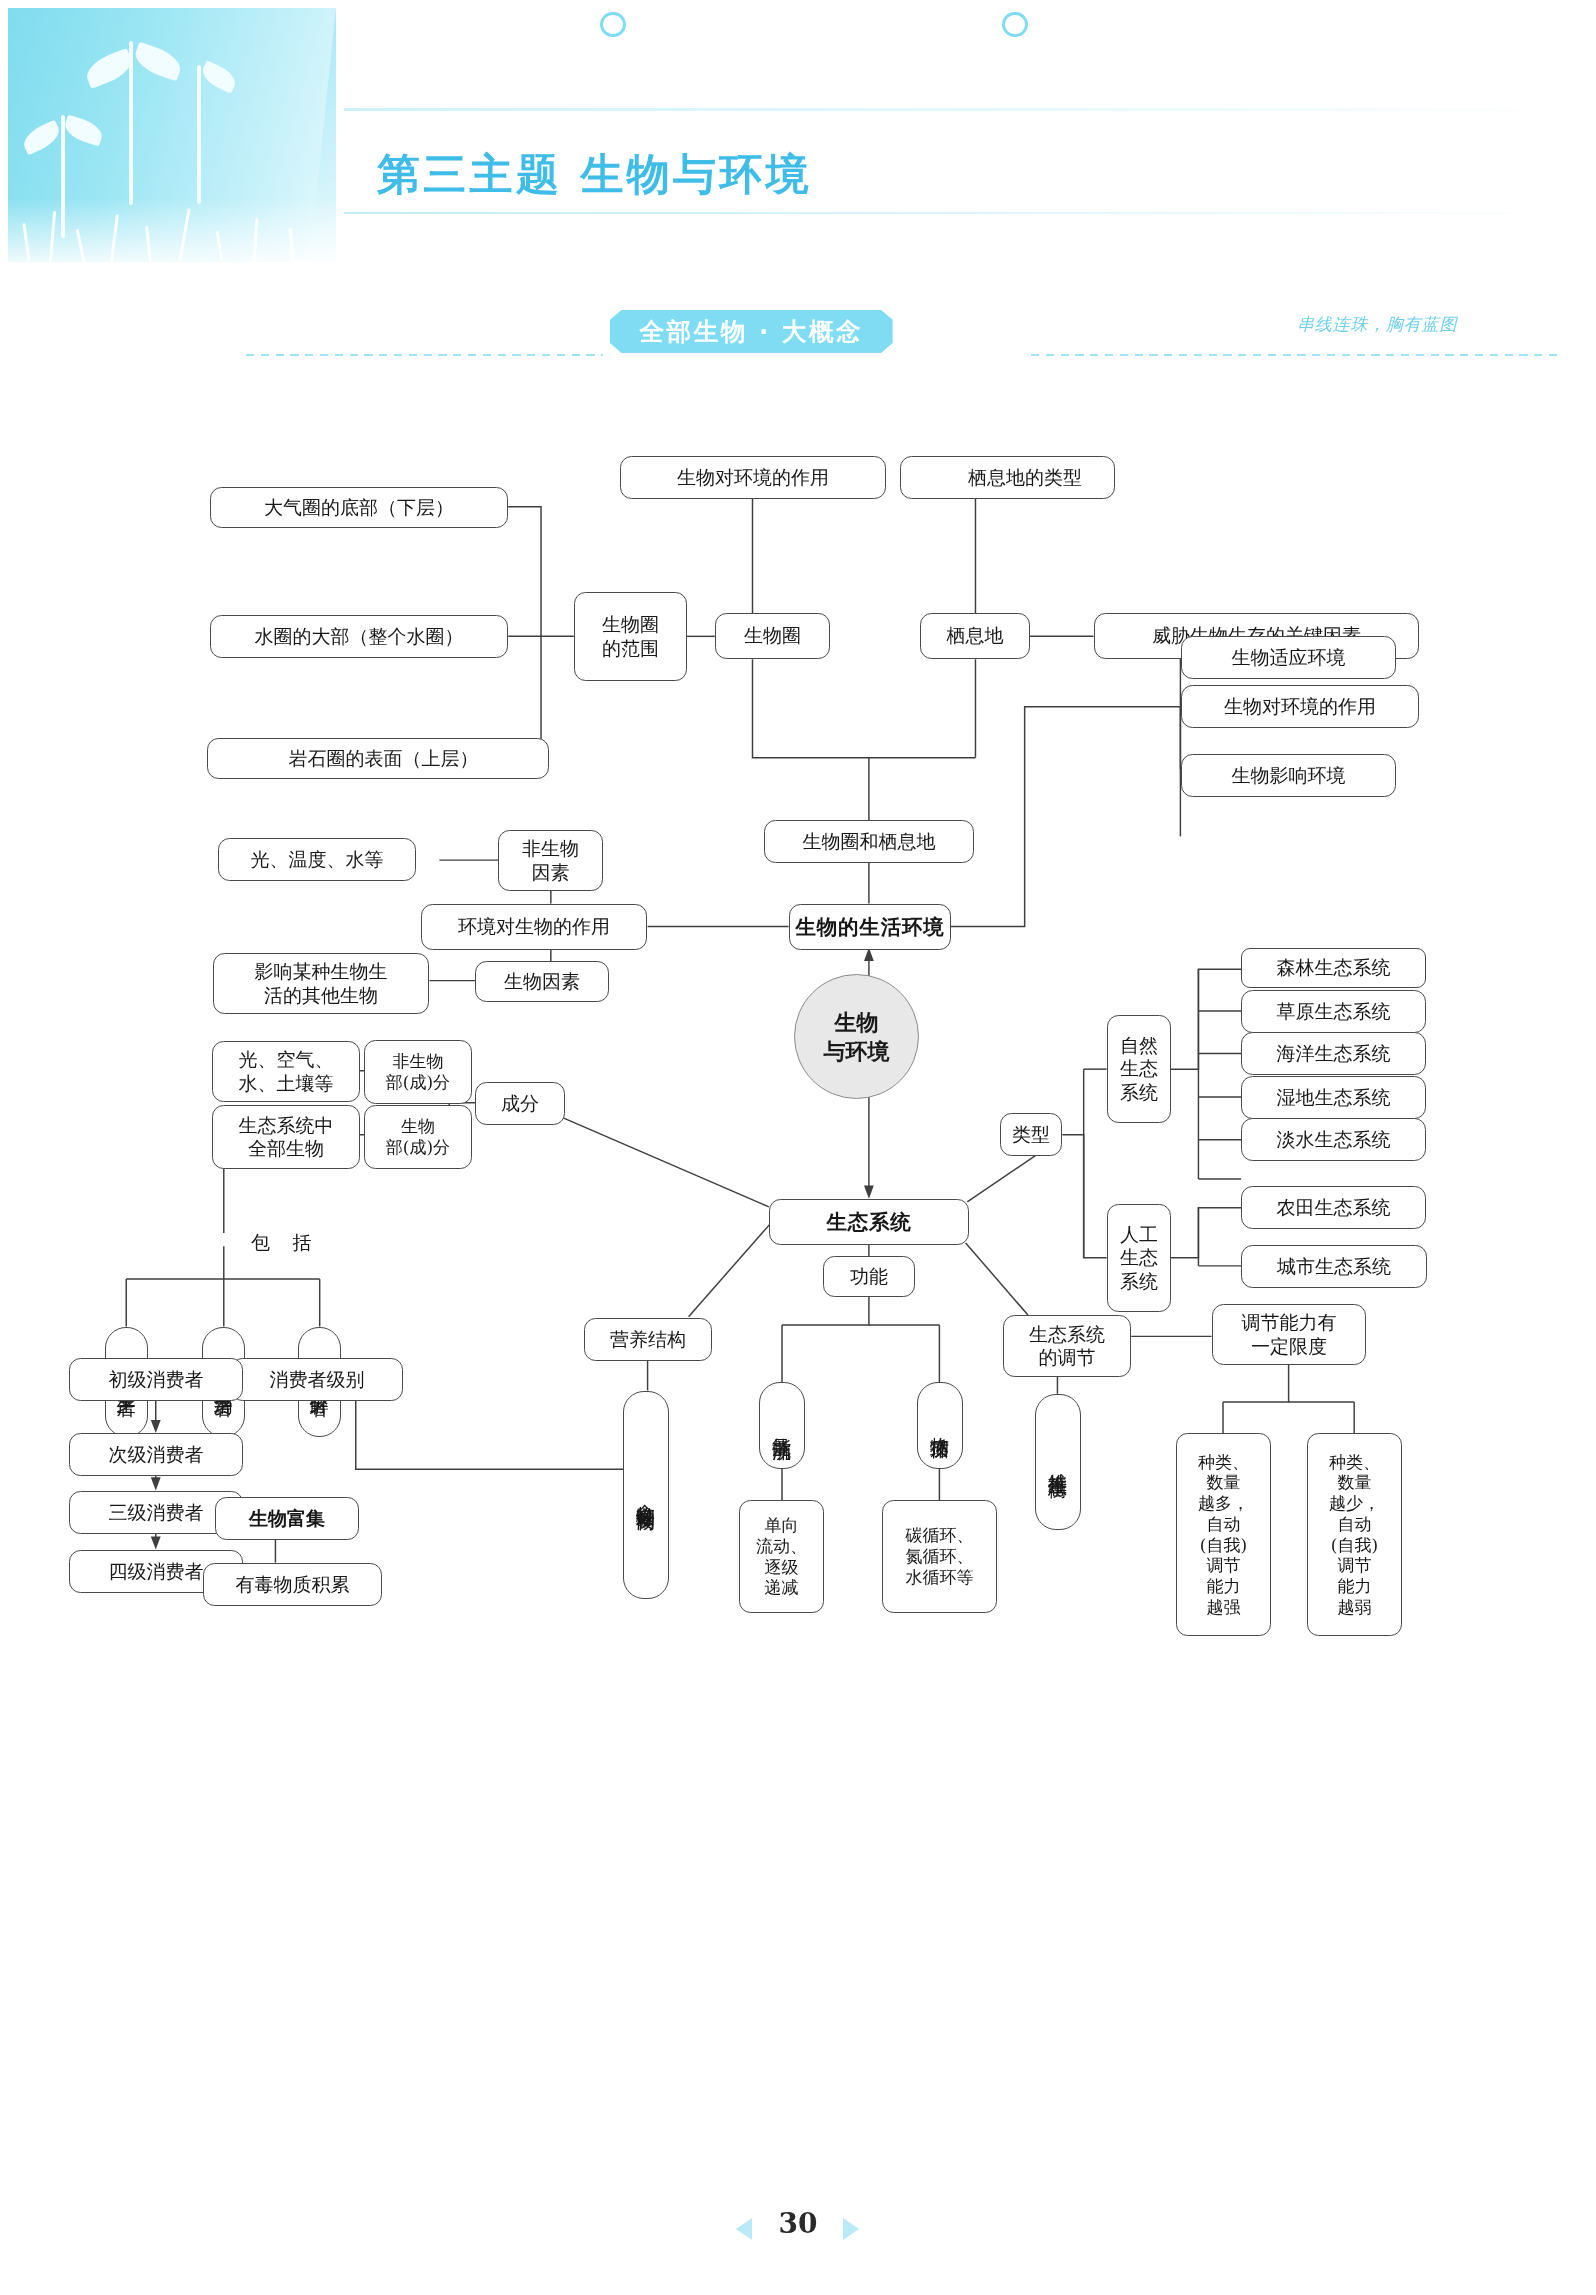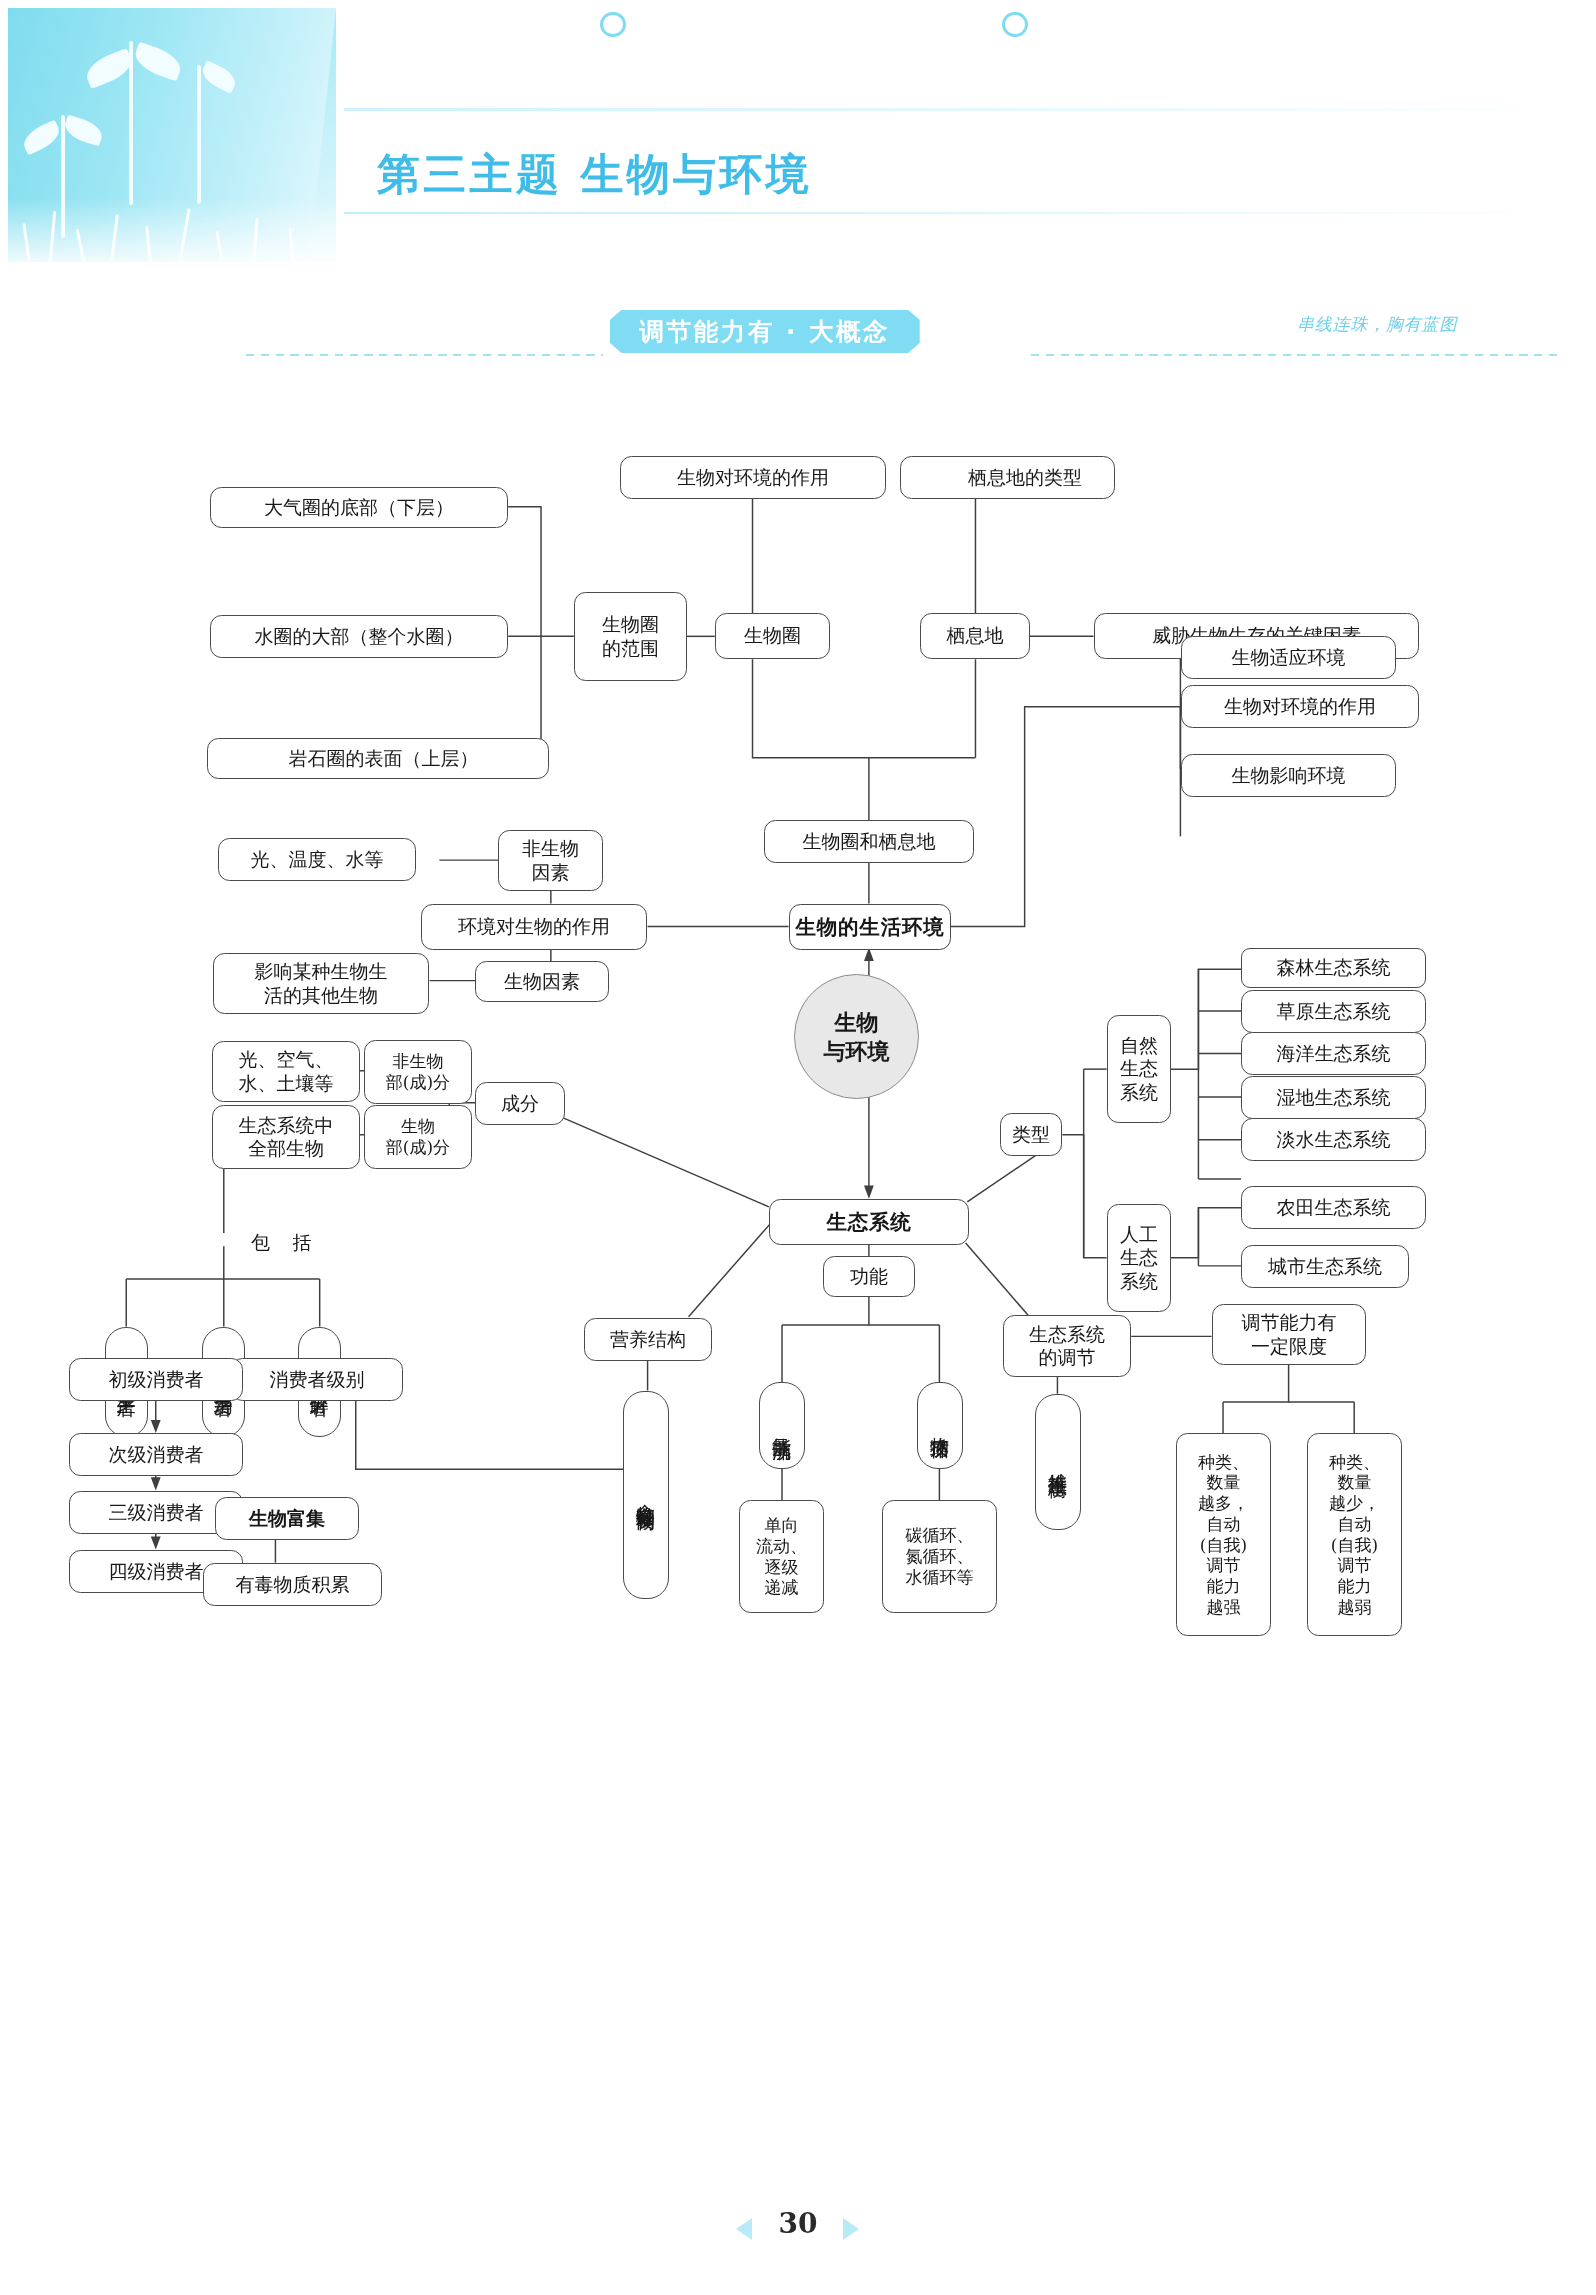--- a/index.html
+++ b/index.html
@@ -139,21 +139,21 @@
     <div class="blade" style="left:282px;height:34px;transform:rotate(-5deg);"></div>
   </div>
 </div>
 
 <div id="title-rule2"></div>
 <div id="page-title">第三主题  生物与环境</div>
 <div id="title-rule"></div>
 
 <div id="banner-line2"></div>
 <div id="banner-wrap">
-  <div id="banner">调节能力有 · 大概念</div>
+  <div id="banner">全部生物 · 大概念</div>
 </div>
 <div class="banner-dot" id="banner-dot-l"></div>
 <div class="banner-dot" id="banner-dot-r"></div>
 <div id="banner-line"></div>
 <div id="banner-tag">串线连珠，胸有蓝图</div>
 
 <div id="diagram">
 
 <svg id="edges" viewBox="0 0 1947 2120" xmlns="http://www.w3.org/2000/svg">
   <g stroke="#3f3f3f" stroke-width="1.8" fill="none">
@@ -369,21 +369,21 @@
 </div>
 <div class="node" style="left:1241px;top:666px;width:185px;height:43px;">
   <span>湿地生态系统</span>
 </div>
 <div class="node" style="left:1241px;top:708px;width:185px;height:43px;">
   <span>淡水生态系统</span>
 </div>
 <div class="node" style="left:1241px;top:776px;width:185px;height:43px;">
   <span>农田生态系统</span>
 </div>
-<div class="node" style="left:1241px;top:835px;width:168px;height:43px;">
+<div class="node" style="left:1241px;top:835px;width:186px;height:43px;">
   <span>城市生态系统</span>
 </div>
 
 <div class="node" style="left:212px;top:631px;width:148px;height:61px;flex-direction:column;">
   <span>光、空气、</span>
   <span>水、土壤等</span>
 </div>
 <div class="node small" style="left:364px;top:630px;width:108px;height:64px;flex-direction:column;">
   <span>非生物</span>
   <span>部(成)分</span>

